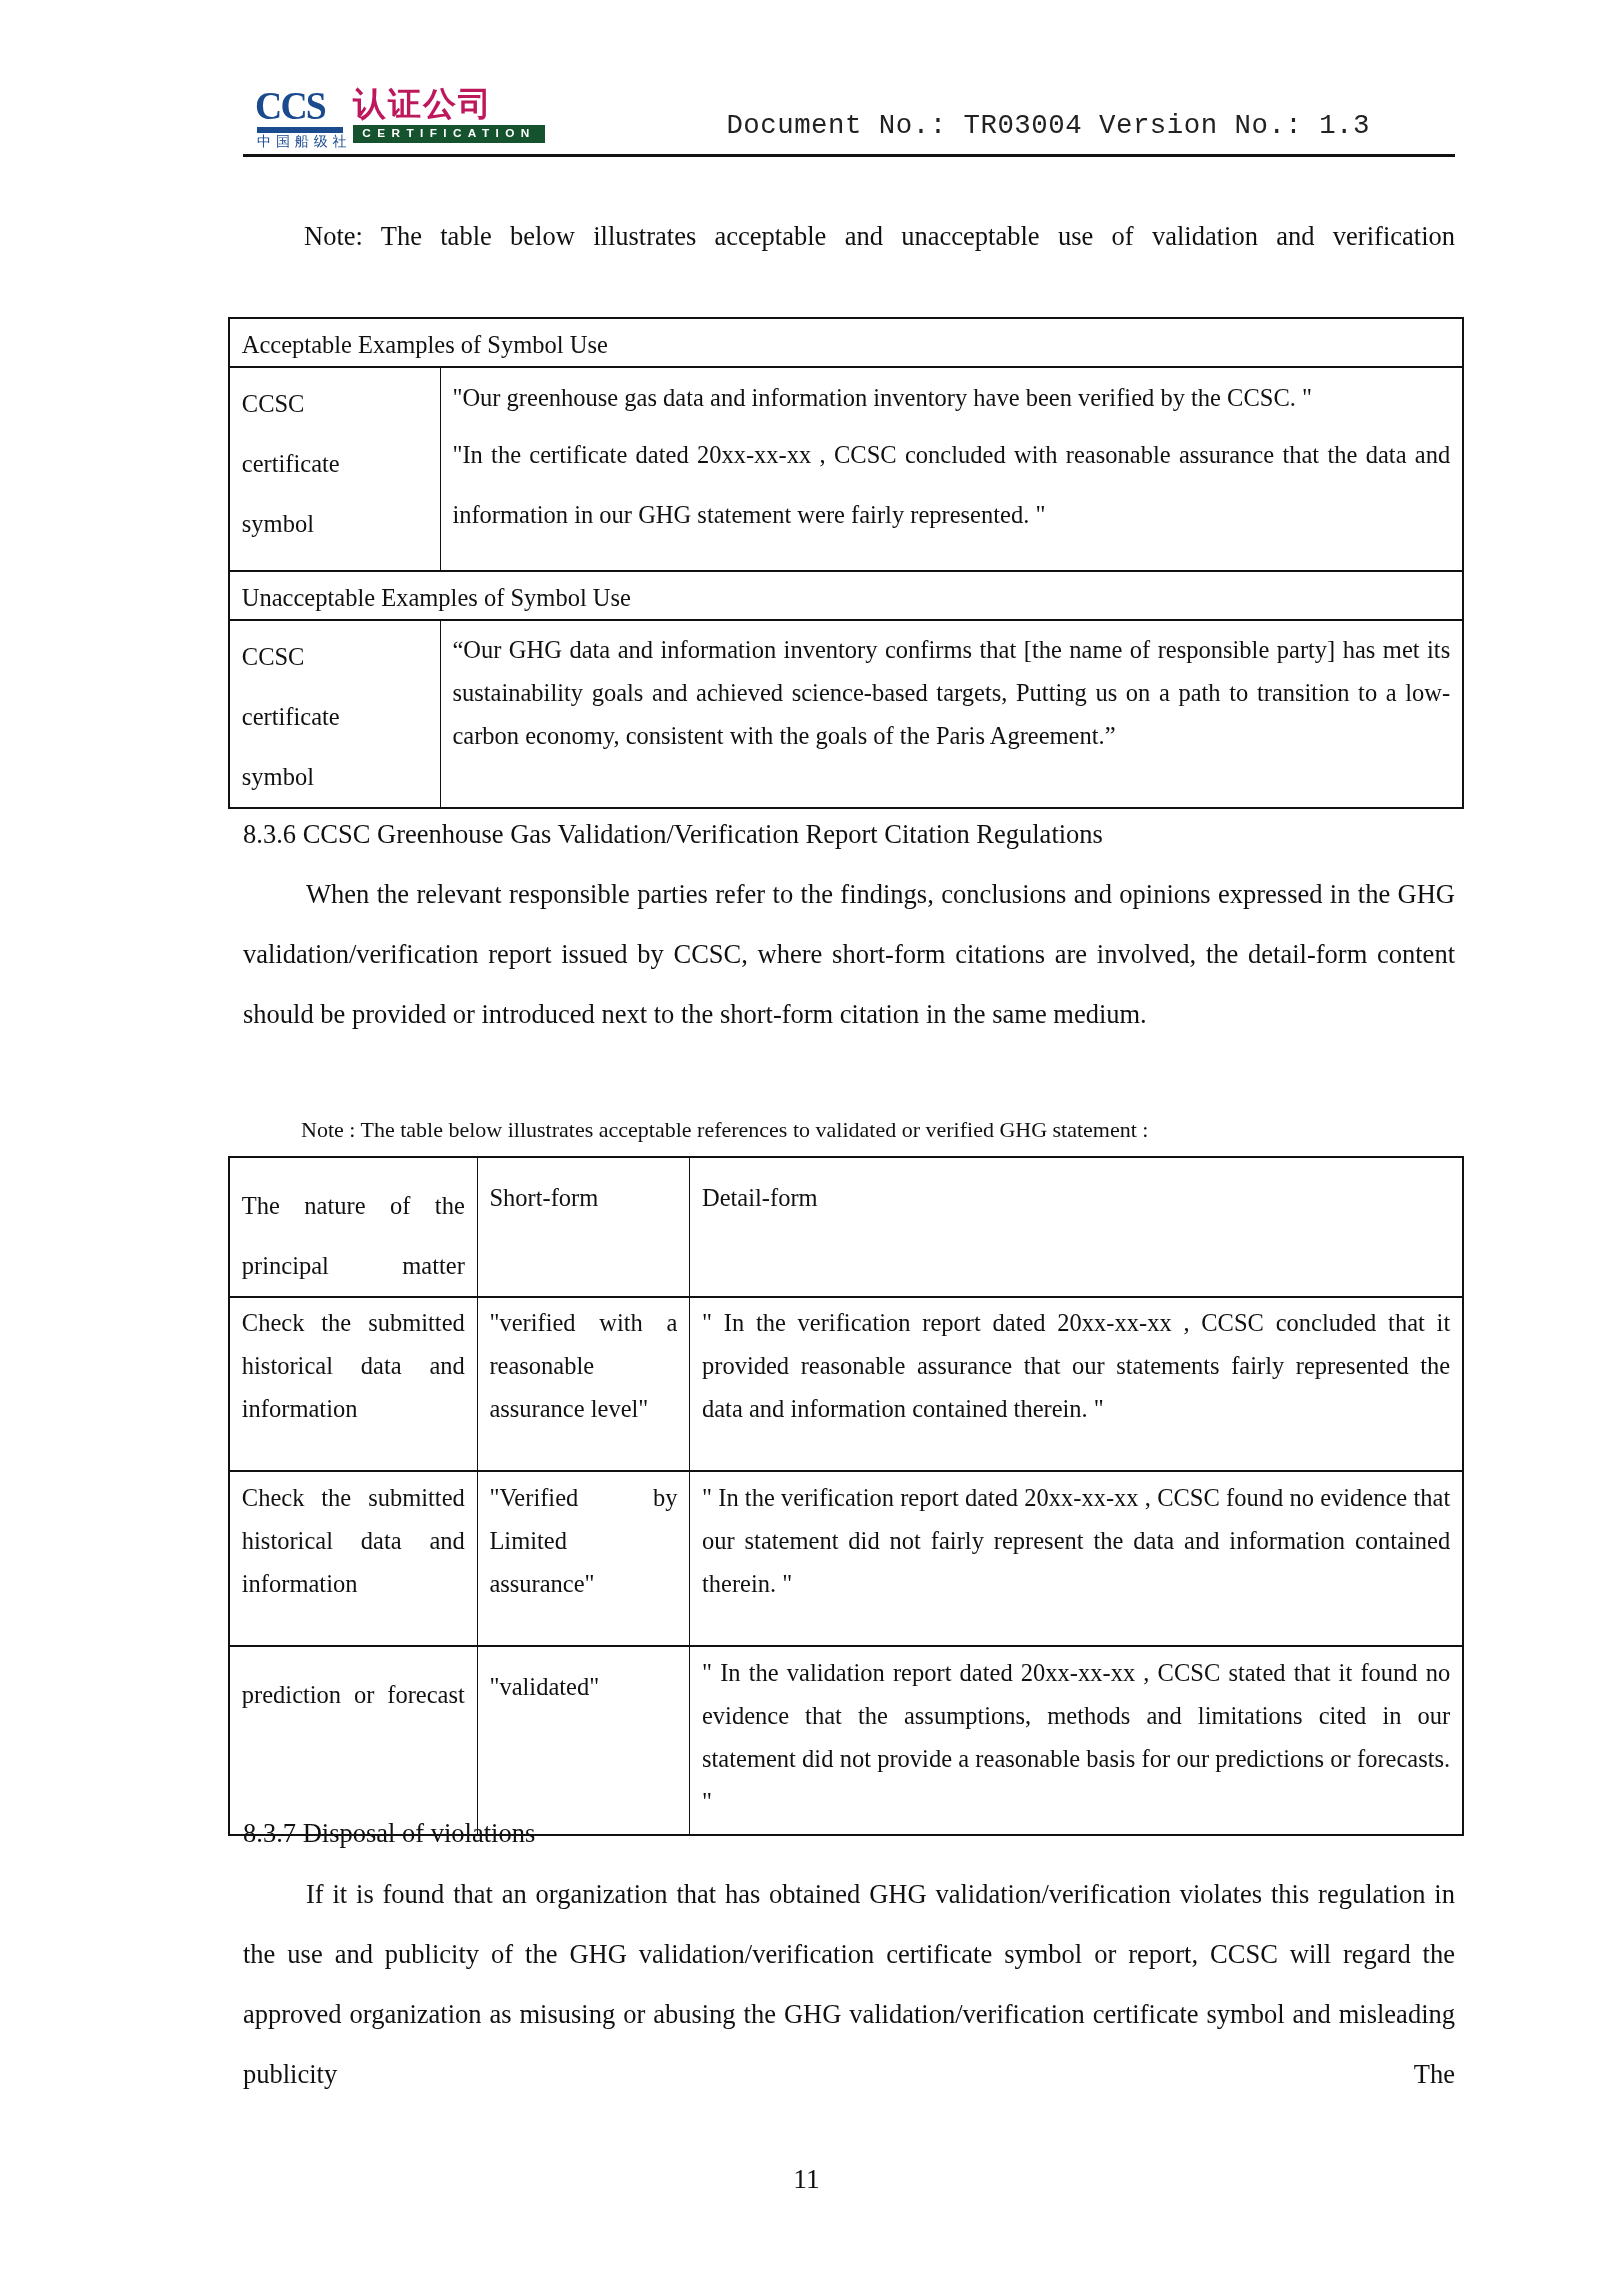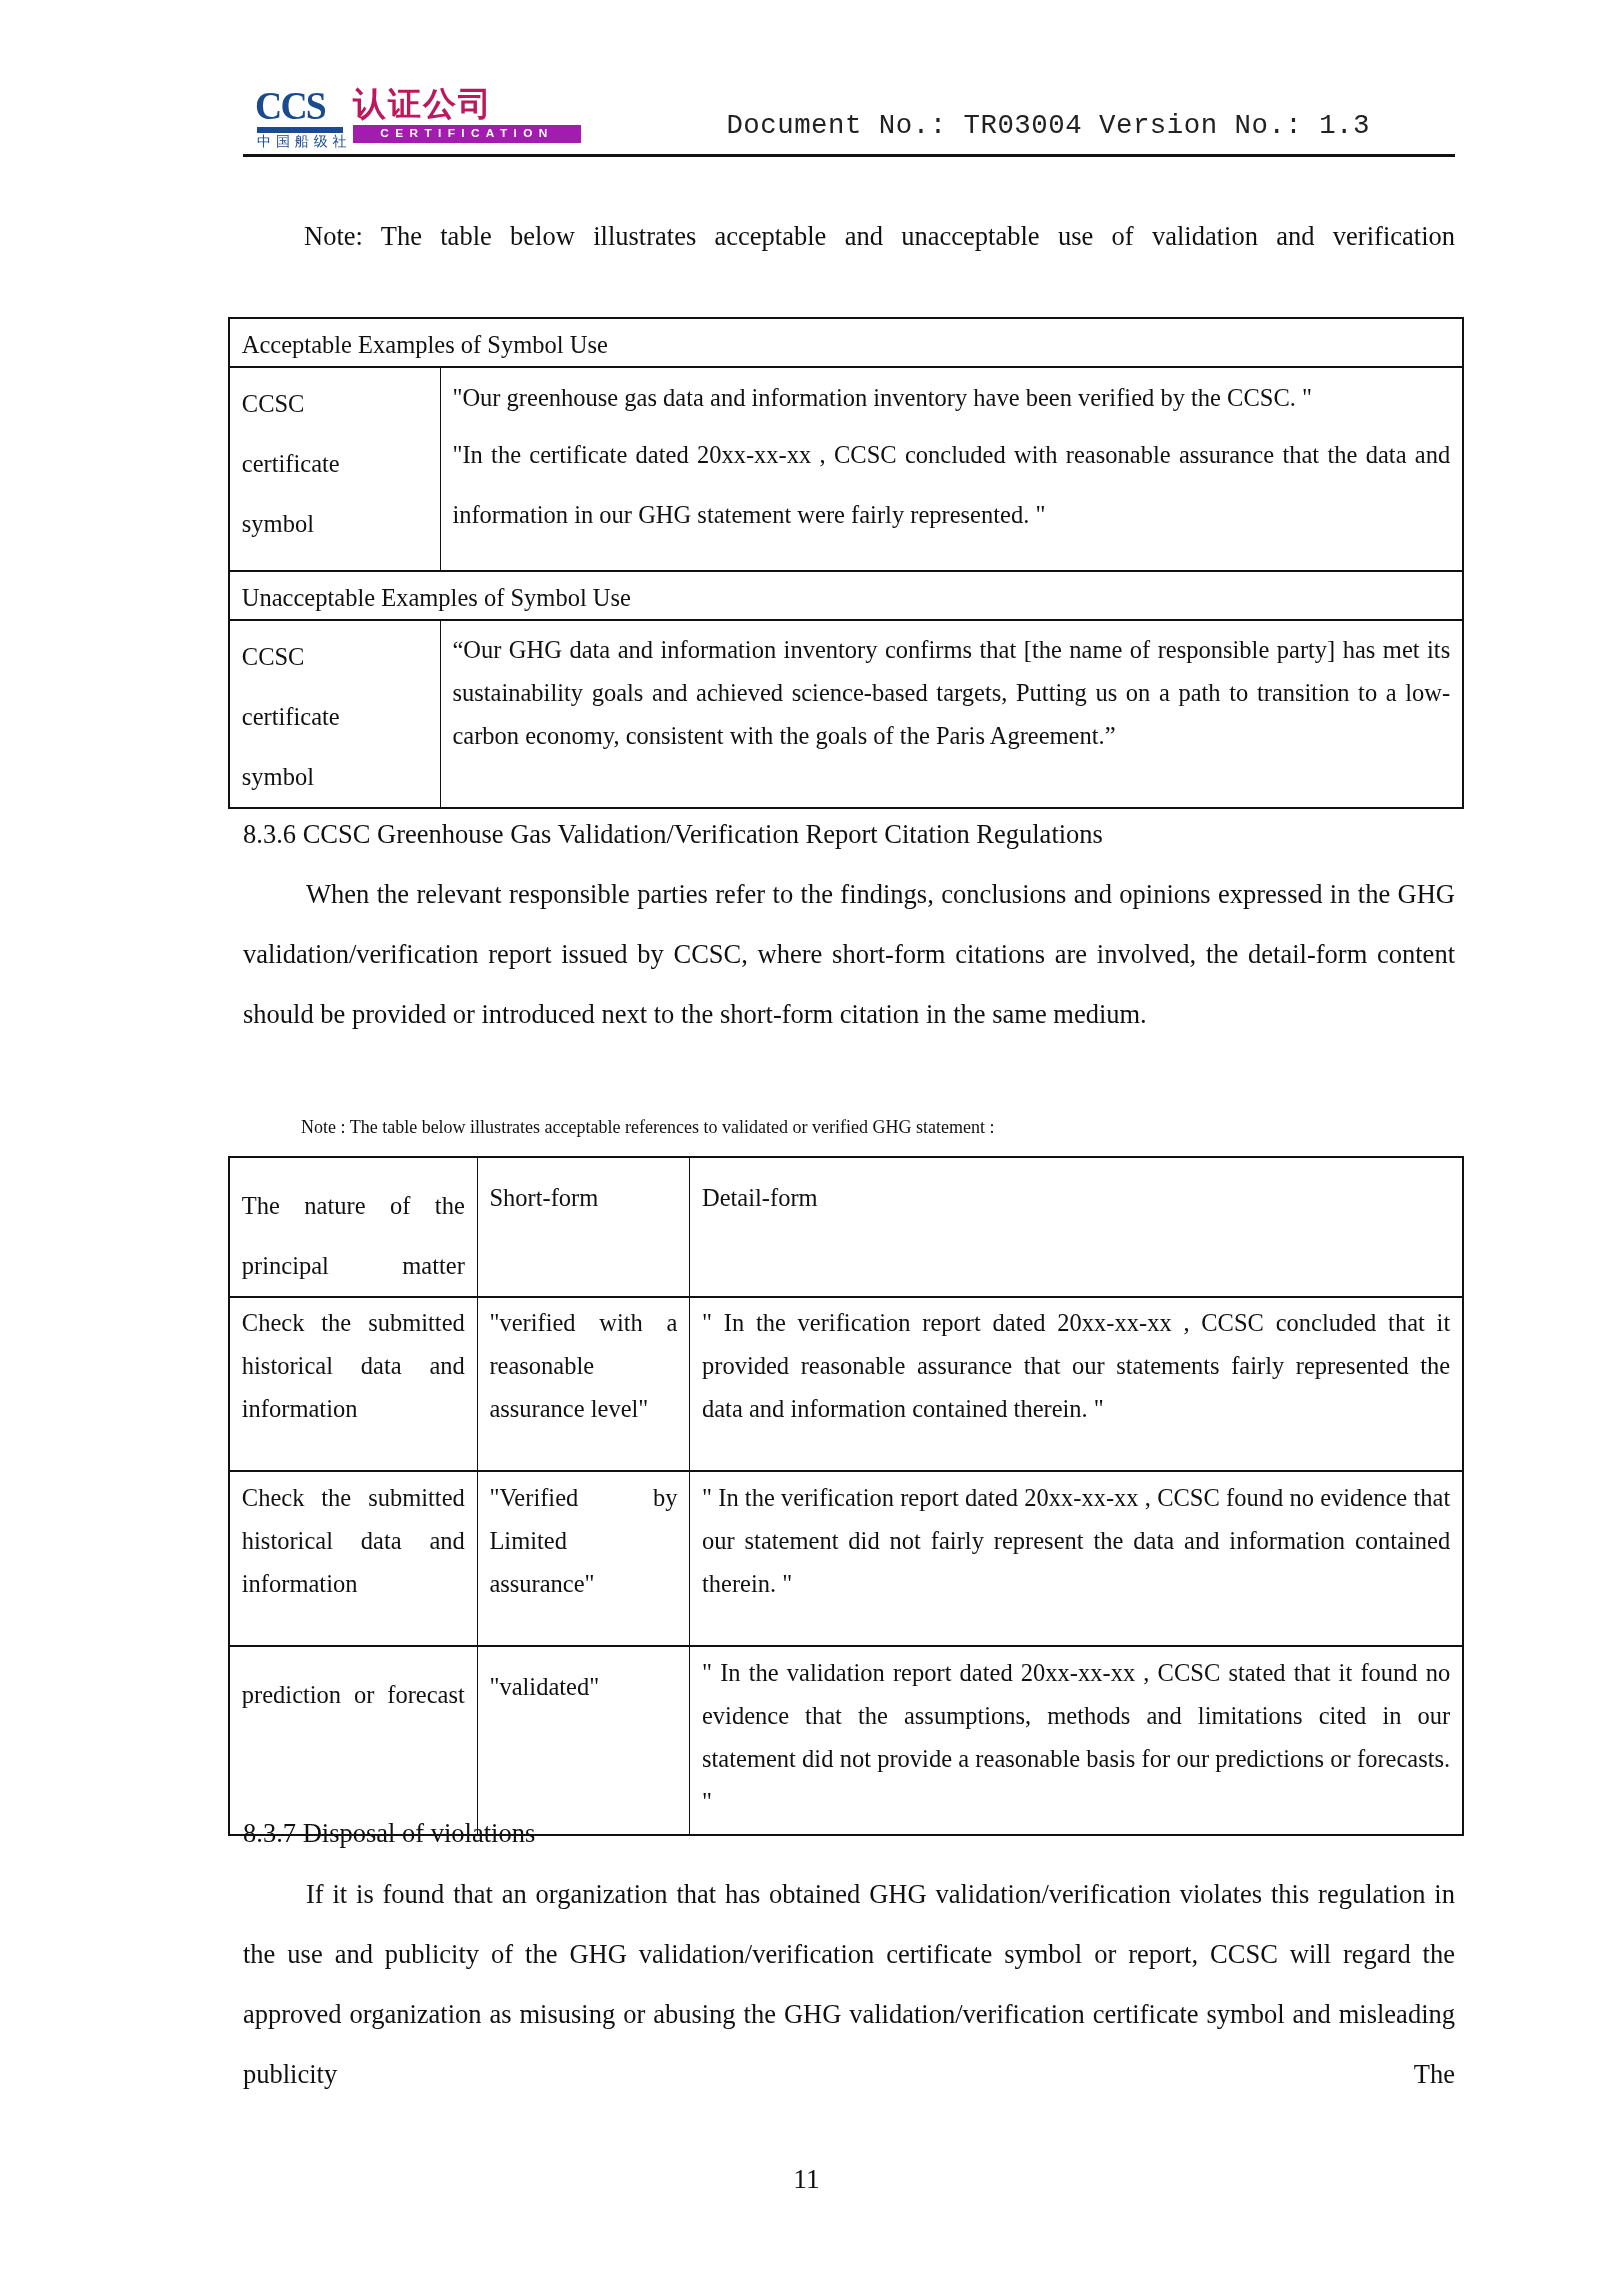--- a/index.html
+++ b/index.html
@@ -6,27 +6,27 @@
   body { width:1613px; height:2293px; position:relative; overflow:hidden;
          font-family:"Liberation Serif","DejaVu Serif",serif; color:#111; }
   .abs { position:absolute; }
   
   .logo { left:255px; top:84px; width:294px; height:63px; }
   .logo-ccs { position:absolute; left:0; top:0; font-family:"Liberation Serif",serif; font-weight:bold;
               font-size:41px; letter-spacing:-2px; color:#1b4b8f; line-height:43px; transform:scaleX(0.92); transform-origin:left; }
   .logo-sub { position:absolute; left:2px; top:43px; width:86px; height:5.9px; background:#1b4b8f; }
   .logo-cn-small { position:absolute; left:2px; top:49px; font-size:14px; color:#1b4b8f; letter-spacing:4.9px; font-family:Liberation Serif, serif; }
   .logo-cn { position:absolute; left:98px; top:0px; font-size:33px; color:#be185d; font-family:"DejaVu Sans",sans-serif; font-weight:bold; letter-spacing:2px; line-height:39px; }
-  .logo-cert { position:absolute; left:98px; top:41px; width:228px; height:17.6px; background:#a21caf; color:#fff;
+  .logo-cert { position:absolute; left:98px; top:41px; width:192px; height:17.6px; background:#14532d; color:#fff;
                font-family:"Liberation Sans",sans-serif; font-size:11.8px; font-weight:bold; letter-spacing:6.4px; line-height:17.6px; text-align:center; }
   .doc-no { right:243px; top:110px; font-family:"Liberation Mono","DejaVu Sans Mono",monospace; font-size:27.4px; color:#222; letter-spacing:0.5px; }
   .header-rule { left:243px; top:154px; width:1212px; height:2.9px; background:#111; }
 
   .para { font-size:26.5px; line-height:60px; text-align:justify; text-align-last:left; }
-  .small { font-size:18px; }
+  .small { font-size:22px; }
 
   table { border-collapse:collapse; position:absolute; font-size:24.5px; }
   td { vertical-align:top; padding:0 11.8px; }
 
   #t1 { left:228px; top:317px; width:1236px; border:2px solid #111; }
   #t1 td { border:1px solid #111; }
   #t1 .hdr td { border-bottom:2.9px solid #111; height:43px; line-height:43px; padding-top:3.9px; }
   #t1 .c1 { width:186px; line-height:60px; padding-top:5.9px; }
   #t1 .c2 { line-height:43px; text-align:justify; padding-top:7.8px; }
 

